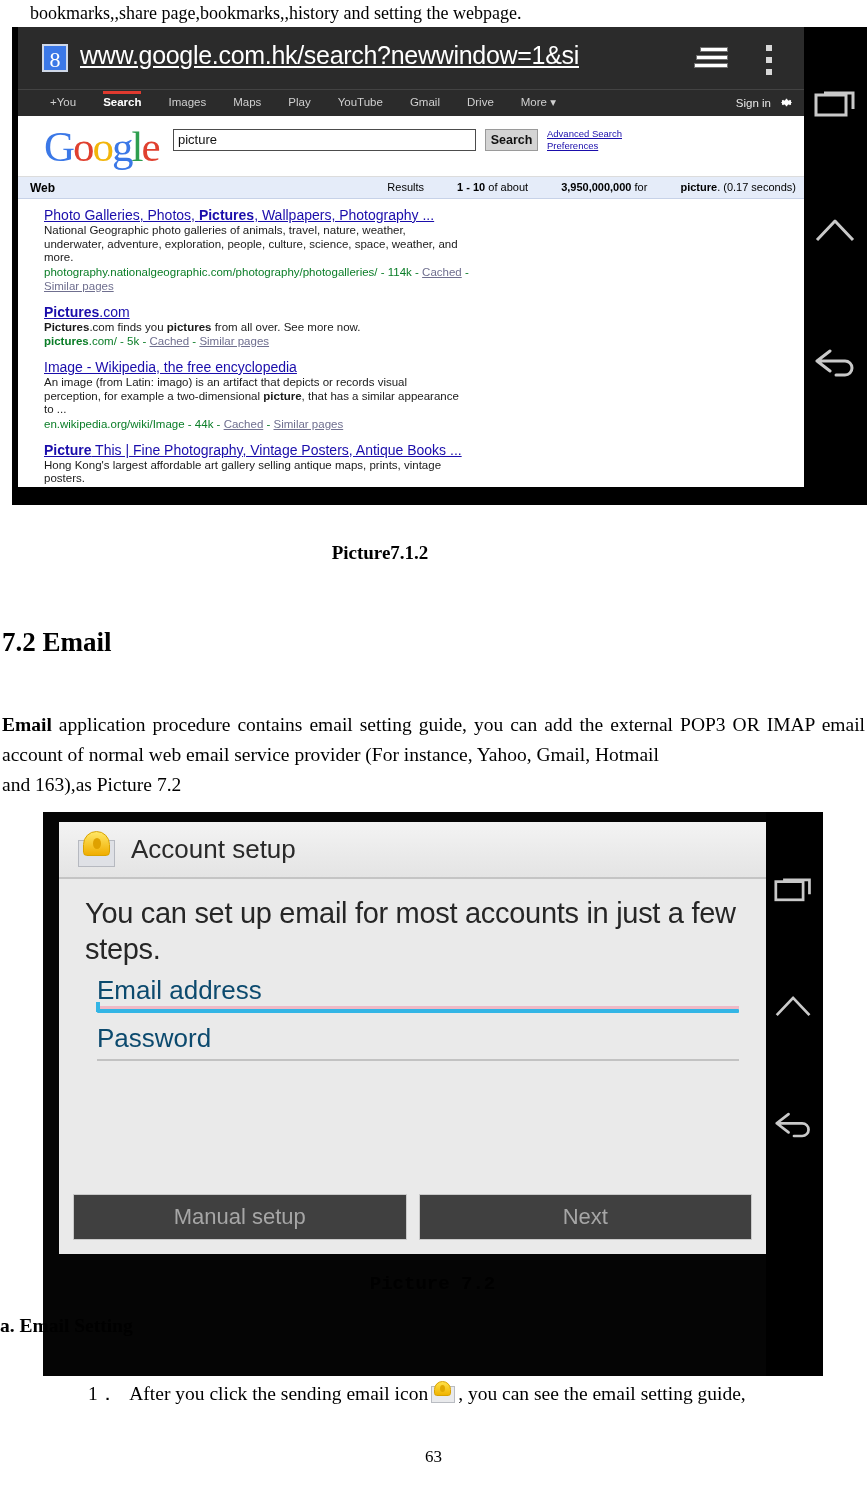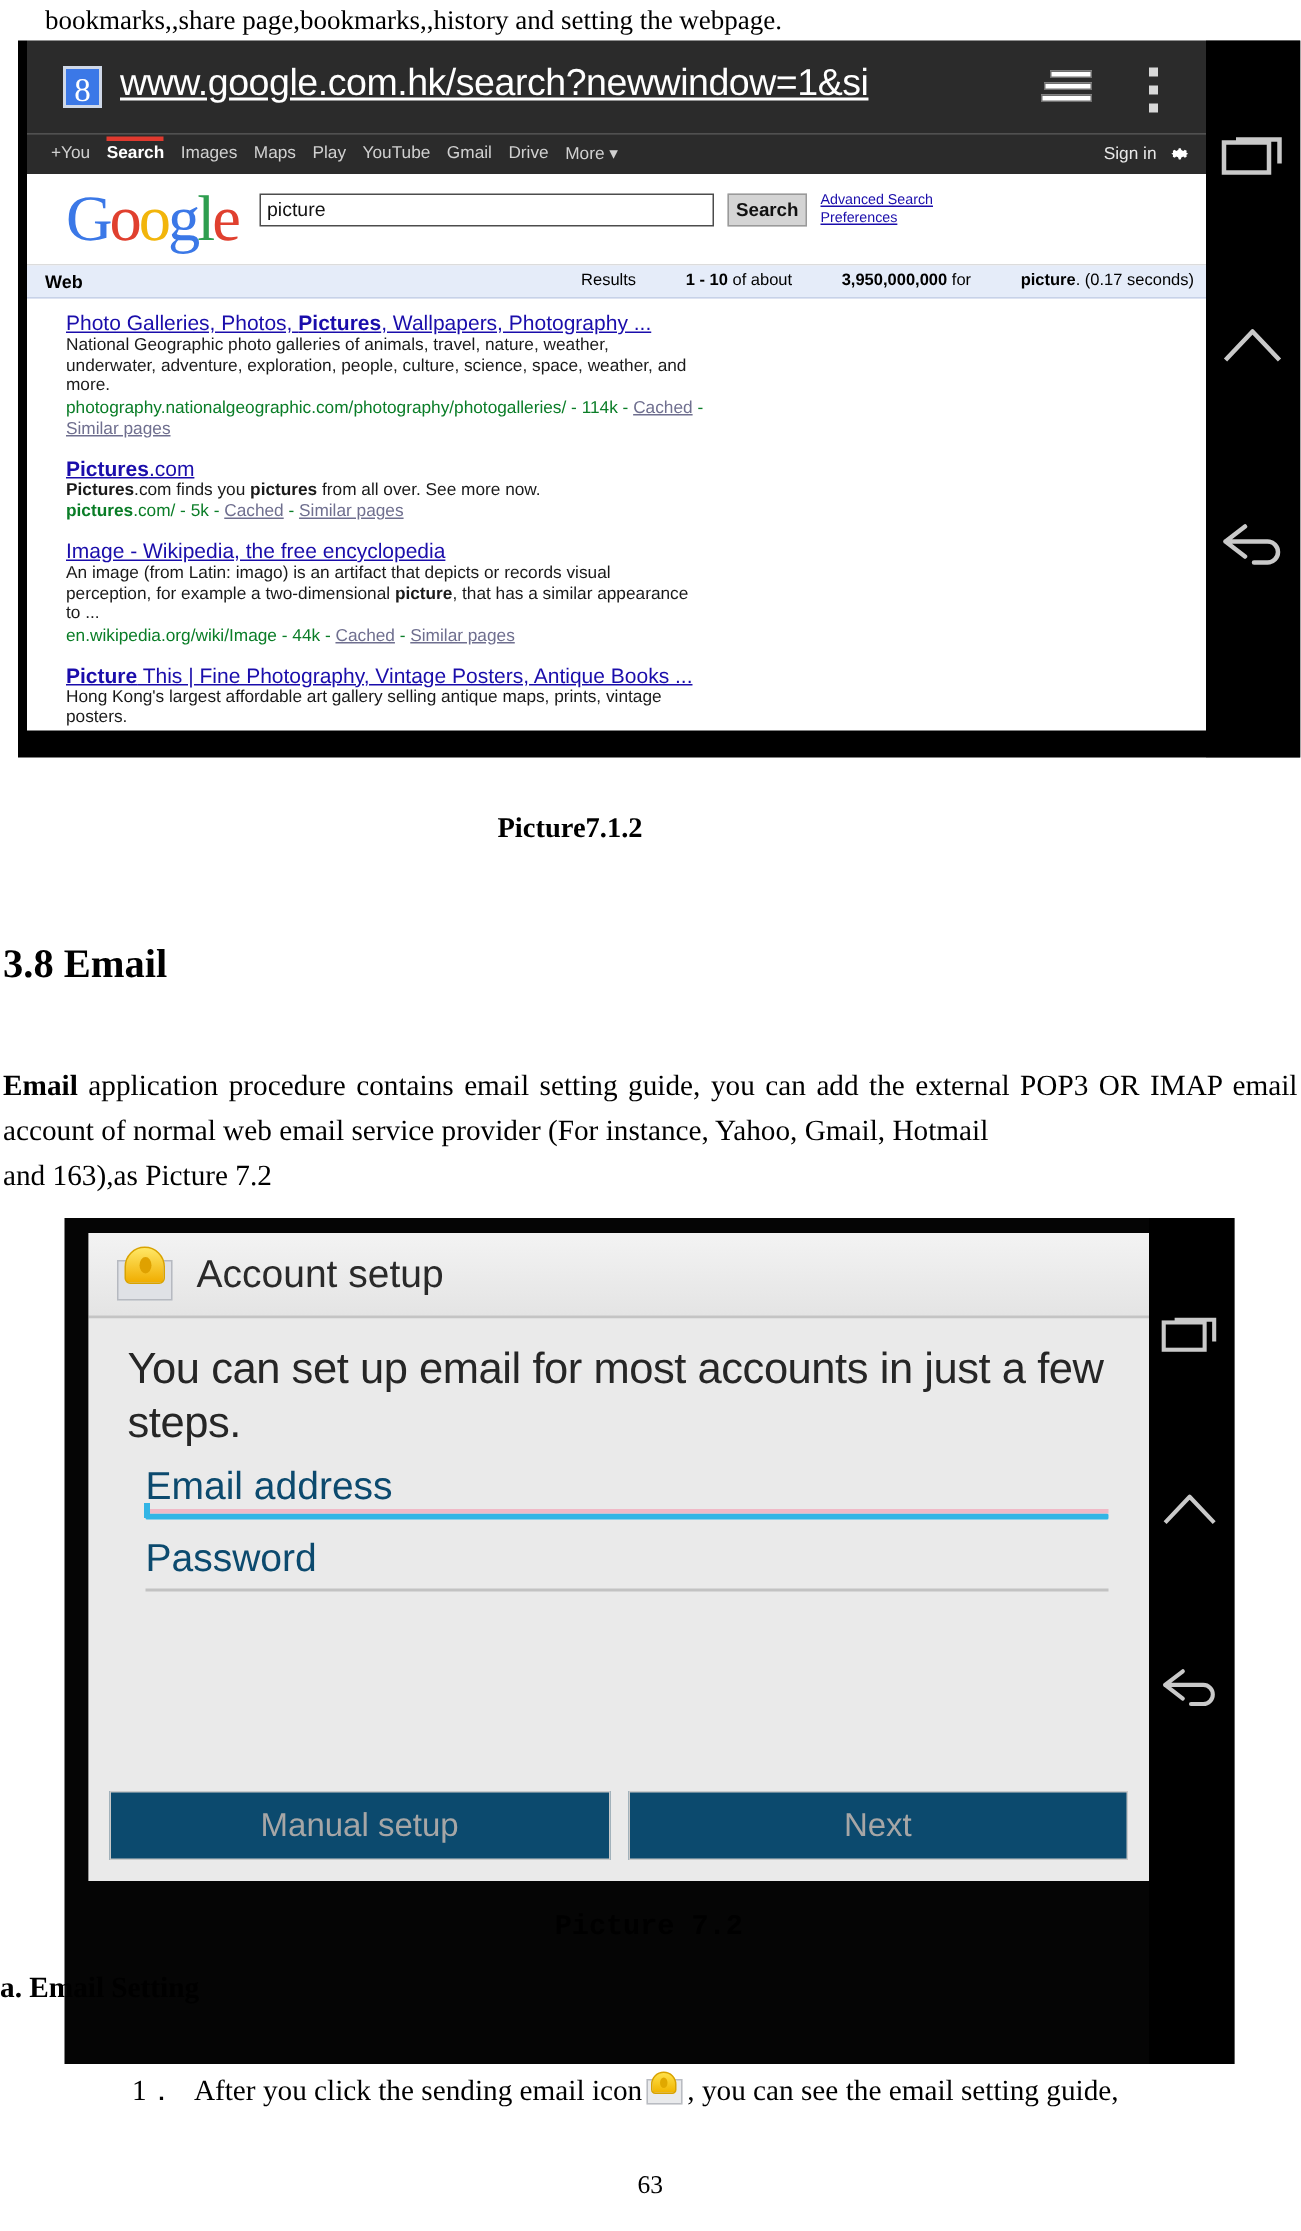--- a/index.html
+++ b/index.html
@@ -207,20 +207,21 @@
   .gnav ul {
     list-style: none; margin: 0; padding: 0;
     position: absolute; left: 16px; top: 5px;
     display: flex; align-items: center; gap: 11px;
   }
   .gnav li {
     font-family: "Liberation Sans", sans-serif;
     font-size: 11.5px;
     color: #d0d0d0;
     white-space: nowrap;
+    margin-left: 16px;
   }
   .gnav li.active {
     color: #ffffff; font-weight: bold;
     border-top: 3px solid #e03a2f;
     padding-top: 2px;
     margin-top: -5px;
   }
   .gnav .right {
     position: absolute; right: 10px; top: 5px;
     display: flex; align-items: center; gap: 8px;
@@ -454,21 +455,21 @@
   }
   .es-buttons {
     position: absolute;
     left: 14px; right: 14px; bottom: 16px;
     display: flex;
     gap: 12px;
   }
   .es-btn {
     flex: 1;
     height: 46px;
-    background: #0c4a6e;
+    background: #404040;
     border: 1px solid #c9c9c9;
     box-sizing: border-box;
     font-family: "Liberation Sans", sans-serif;
     font-size: 22px;
     color: #a6a6a6;
     display: flex;
     align-items: center;
     justify-content: center;
   }
   .andnav2 {
@@ -588,21 +589,21 @@
     <div class="btn back">
       <svg width="44" height="30" viewBox="0 0 44 30">
         <path d="M3 12 L16 2 M3 12 L16 22 M3 12 L31 12 a7 7 0 0 1 0 14 L22 26" fill="none" stroke="#c9c9c9" stroke-width="3" stroke-linecap="round" stroke-linejoin="round"></path>
       </svg>
     </div>
   </div>
 </div>
 
 <div id="caption-712">Picture7.1.2</div>
 
-<div id="heading-72">3.8 Email</div>
+<div id="heading-72">7.2 Email</div>
 
 <div id="para-email"><b>Email</b><span> application procedure contains email setting guide, you can add the external POP3 OR IMAP email account of normal web email service provider (For instance, Yahoo, Gmail, Hotmail</span><span class="lastline">and 163),as Picture 7.2</span></div>
 
 <div id="fig-email">
   <div id="email-inner">
 
     <div class="es-titlebar">
       <div class="es-icon">
         <div class="env"></div>
         <div class="flap"></div>

